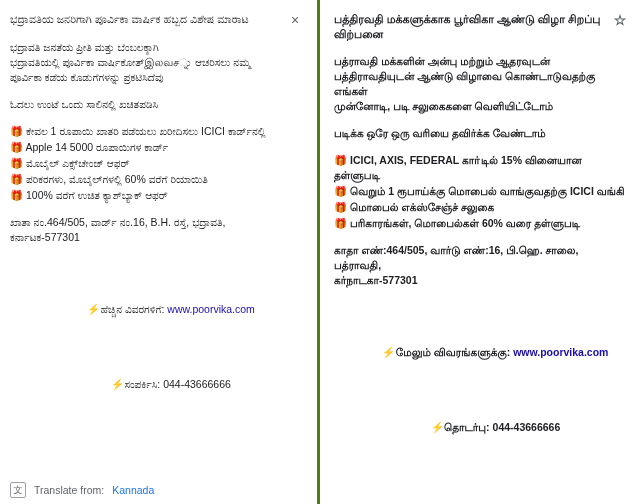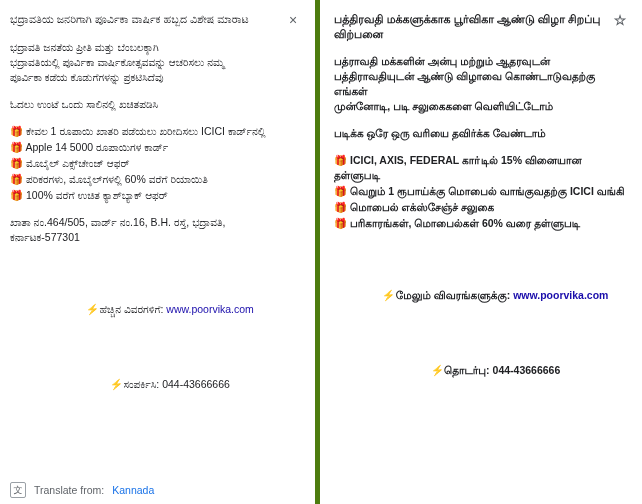--- a/index.html
+++ b/index.html
@@ -20,21 +20,21 @@
   }
   .panel {
     position: relative;
     box-sizing: border-box;
     height: 504px;
     overflow: hidden;
   }
   .panel-left {
     width: 320px;
     padding: 12px 14px 0 10px;
-    border-right: 5px solid #4d7c0f;
+    border-right: 3px solid #4d7c0f;
   }
   .panel-right {
     width: 322px;
     padding: 12px 14px 0 14px;
     font-weight: bold;
   }
   .panel-head {
     display: flex;
     align-items: flex-start;
     justify-content: space-between;
@@ -133,21 +133,21 @@
 <div class="screen">
 
   <div class="panel panel-left">
     <div class="panel-head">
       <div class="title">ಭದ್ರಾವತಿಯ ಜನರಿಗಾಗಿ ಪೂರ್ವಿಕಾ ವಾರ್ಷಿಕ ಹಬ್ಬದ ವಿಶೇಷ ಮಾರಾಟ</div>
       <div class="icon-btn">×</div>
     </div>
 
     <div class="body">
       <p class="para">ಭದ್ರಾವತಿ ಜನತೆಯ ಪ್ರೀತಿ ಮತ್ತು ಬೆಂಬಲಕ್ಕಾಗಿ
-ಭದ್ರಾವತಿಯಲ್ಲಿ ಪೂರ್ವಿಕಾ ವಾರ್ಷಿಕೋತ್ಸವವನ್ನು ಆಚರಿಸಲು ನಮ್ಮ
+ಭದ್ರಾವತಿಯಲ್ಲಿ ಪೂರ್ವಿಕಾ ವಾರ್ಷಿಕೋತ್இலவச್ನು ಆಚರಿಸಲು ನಮ್ಮ
 ಪೂರ್ವಿಕಾ ಕಡೆಯ ಕೊಡುಗೆಗಳನ್ನು ಪ್ರಕಟಿಸಿದೆವು</p>
       <p class="para">ಓದಲು ಉಂಟೆ ಒಂದು ಸಾಲಿನಲ್ಲಿ ಖಚಿತಪಡಿಸಿ</p>
 
       <ul class="list">
         <li>🎁 ಕೇವಲ 1 ರೂಪಾಯಿ ಖಾತರಿ ಪಡೆಯಲು ಖರೀದಿಸಲು ICICI ಕಾರ್ಡ್‌ನಲ್ಲಿ</li>
         <li>🎁 Apple 14 5000 ರೂಪಾಯಿಗಳ ಕಾರ್ಡ್</li>
         <li>🎁 ಮೊಬೈಲ್ ಎಕ್ಸ್‌ಚೇಂಜ್ ಆಫರ್</li>
         <li>🎁 ಪರಿಕರಗಳು, ಮೊಬೈಲ್‌ಗಳಲ್ಲಿ 60% ವರೆಗೆ ರಿಯಾಯಿತಿ</li>
         <li>🎁 100% ವರೆಗೆ ಉಚಿತ ಕ್ಯಾಶ್‌ಬ್ಯಾಕ್ ಆಫರ್</li>
       </ul>
@@ -188,20 +188,22 @@
 முன்னோடி, படி சலுகைகளை வெளியிட்டோம்</p>
       <p class="para">படிக்க ஒரே ஒரு வரியை தவிர்க்க வேண்டாம்</p>
 
       <ul class="list">
         <li>🎁 ICICI, AXIS, FEDERAL காா்டில் 15% வினையான தள்ளுபடி</li>
         <li>🎁 வெறும் 1 ரூபாய்க்கு மொபைல் வாங்குவதற்கு ICICI வங்கி</li>
         <li>🎁 மொபைல் எக்ஸ்சேஞ்ச் சலுகை</li>
         <li>🎁 பரிகாரங்கள், மொபைல்கள் 60% வரை தள்ளுபடி</li>
       </ul>
 
+      <p class="para">காதா எண்:464/505, வார்டு எண்:16, பி.ஹெ. சாலை, பத்ராவதி,
+கர்நாடகா-577301</p>
 
       <div class="para">
         <p class="linkline">
           <span class="emoji">⚡</span><span>மேலும் விவரங்களுக்கு:</span> <a class="link" href="#">www.poorvika.com</a>
         </p>
         <p class="linkline">
           <span class="emoji">⚡</span><span>தொடர்பு:</span> <span>044-43666666</span>
         </p>
         
       </div>

